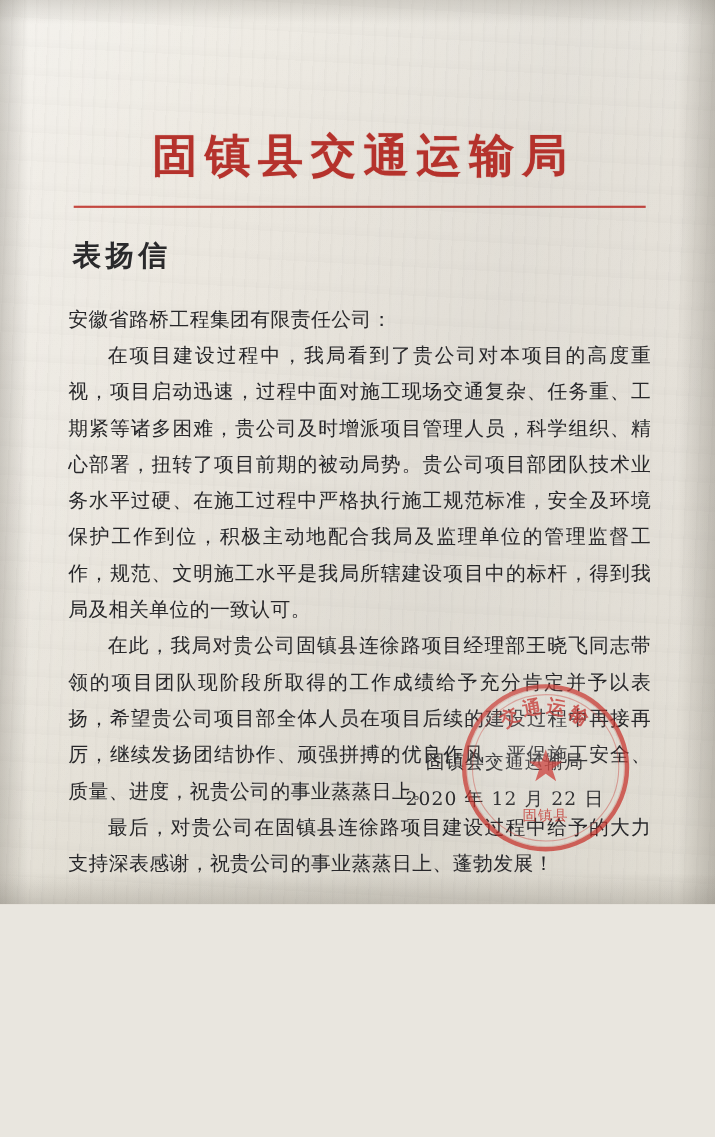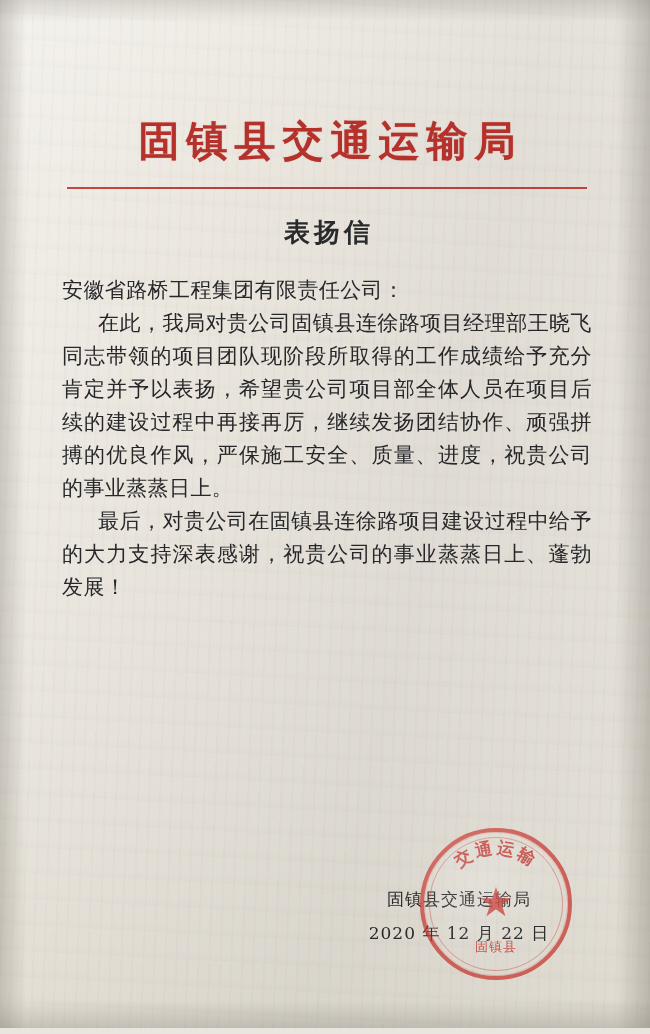--- a/index.html
+++ b/index.html
@@ -9,21 +9,21 @@
   body {
     width: 650px;
     height: 1034px;
     background: #e9e6df;
     font-family: "Liberation Serif", serif;
     overflow: hidden;
   }
   .page {
     position: relative;
     width: 650px;
-    height: 1028px;
+    height: 822px;
     background:
       linear-gradient(103deg, rgba(255,255,255,0.35) 0%, rgba(255,255,255,0.0) 28%, rgba(0,0,0,0.045) 62%, rgba(0,0,0,0.01) 100%),
       linear-gradient(180deg, #efece5 0%, #ece8e0 18%, #eae6de 52%, #e6e2d9 82%, #e2ded4 100%);
     overflow: hidden;
   }
   
   .paper-texture {
     position: absolute;
     inset: 0;
     pointer-events: none;
@@ -79,32 +79,32 @@
   }
   .rule {
     margin: 22px auto 0 auto;
     width: 520px;
     height: 2px;
     background: linear-gradient(90deg, #c23a32, #a8302a 45%, #bb3630);
     opacity: 0.92;
   }
   .doc-title {
     margin-top: 26px;
-    text-align: center;
+    text-align: left;
     font-family: "DejaVu Serif", serif;
     font-weight: bold;
     font-size: 26px;
     letter-spacing: 4px;
     text-indent: 4px;
     color: #2a2a2c;
   }
   .body-text {
     margin-top: 24px;
     font-family: "DejaVu Serif", serif;
-    font-size: 21px;
+    font-size: 18px;
     line-height: 33px;
     color: #27272a;
     letter-spacing: 0.4px;
     text-align: justify;
   }
   .body-text p {
     margin: 0;
   }
   .salutation {
     text-indent: 0;
@@ -206,20 +206,21 @@
 
   <div class="content">
 
     <div class="letterhead">固镇县交通运输局</div>
     <div class="rule"></div>
 
     <div class="doc-title">表扬信</div>
 
     <div class="body-text">
       <p class="salutation">安徽省路桥工程集团有限责任公司：</p>
+      <p class="indent2">在项目建设过程中，我局看到了贵公司对本项目的高度重视，项目启动迅速，过程中面对施工现场交通复杂、任务重、工期紧等诸多困难，贵公司及时增派项目管理人员，科学组织、精心部署，扭转了项目前期的被动局势。贵公司项目部团队技术业务水平过硬、在施工过程中严格执行施工规范标准，安全及环境保护工作到位，积极主动地配合我局及监理单位的管理监督工作，规范、文明施工水平是我局所辖建设项目中的标杆，得到我局及相关单位的一致认可。</p>
       <p class="indent2">在此，我局对贵公司固镇县连徐路项目经理部王晓飞同志带领的项目团队现阶段所取得的工作成绩给予充分肯定并予以表扬，希望贵公司项目部全体人员在项目后续的建设过程中再接再厉，继续发扬团结协作、顽强拼搏的优良作风，严保施工安全、质量、进度，祝贵公司的事业蒸蒸日上。</p>
       <p class="indent2">最后，对贵公司在固镇县连徐路项目建设过程中给予的大力支持深表感谢，祝贵公司的事业蒸蒸日上、蓬勃发展！</p>
     </div>
 
   </div>
 
   <div class="sign-block">
     <div class="sign-line">固镇县交通运输局</div>
     <div class="sign-line">2020 年 12 月 22 日</div>
   </div>

